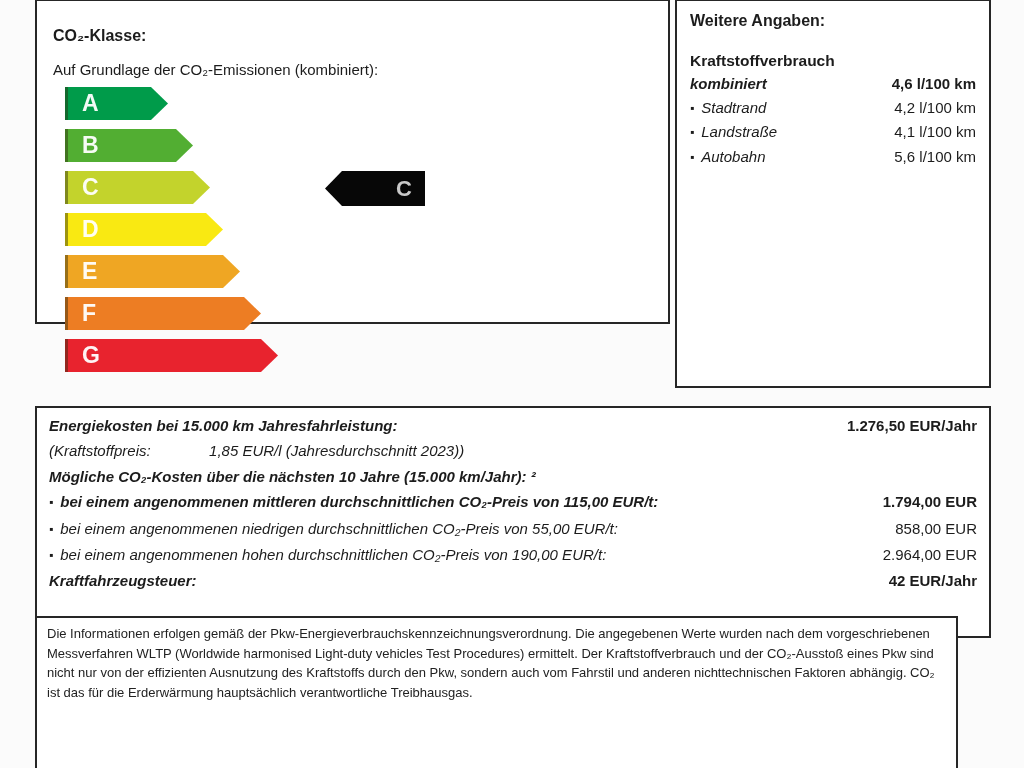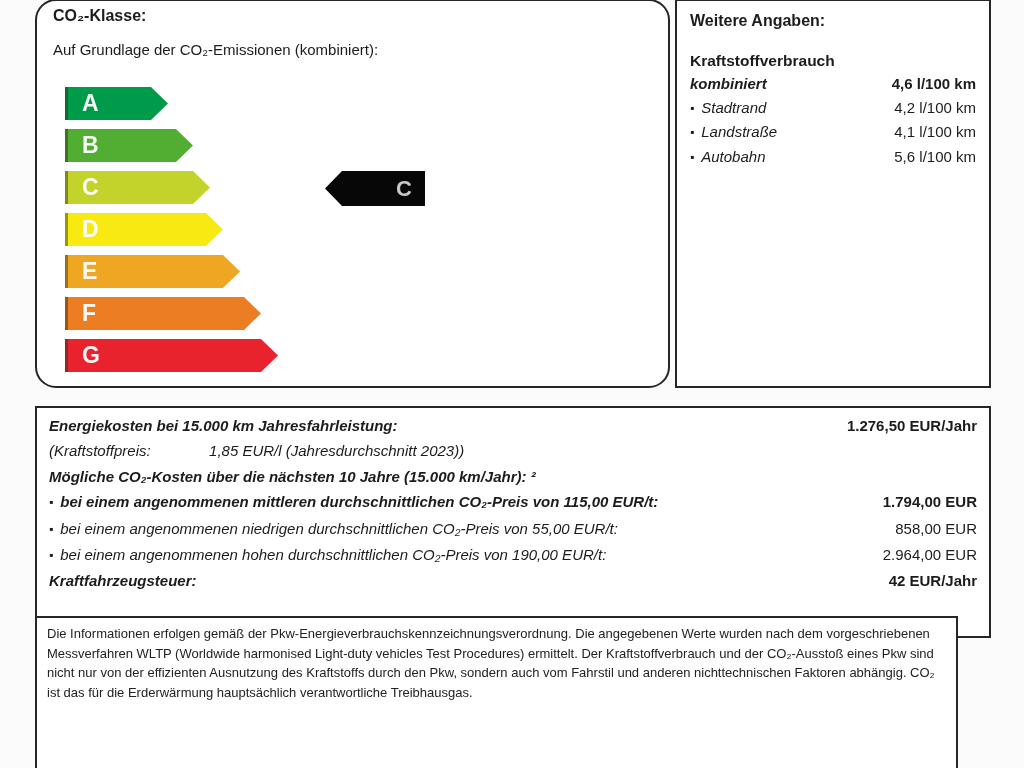--- a/index.html
+++ b/index.html
@@ -5,21 +5,21 @@
   * { margin:0; padding:0; box-sizing:border-box; }
   html,body {
     width:1024px; height:768px; overflow:hidden;
     background:#fbfbfb;
     font-family:"Liberation Sans","DejaVu Sans",sans-serif;
     color:#1c1c1c;
   }
   .panel { position:absolute; border:2px solid #262626; background:#ffffff; }
 
   
-  #co2-panel { left:35px; top:-1px; width:635px; height:389px; padding:4px 16px;border-radius:21px; }
+  #co2-panel { left:35px; top:-1px; width:635px; height:325px; padding:24px 16px; }
   .panel-title { font-weight:bold; font-size:16px; line-height:21px; }
   .panel-subtitle { font-size:15px; line-height:21px; margin-top:13px; }
   .arrow-stack { position:absolute; left:28px; top:86px; }
   .class-arrow {
     position:relative; height:33px; margin-bottom:9px;
     display:flex; align-items:center; padding-left:17px;
     clip-path:polygon(0 0, calc(100% - 17px) 0, 100% 50%, calc(100% - 17px) 100%, 0 100%);
   }
   .class-arrow::before {
     content:""; position:absolute; left:0; top:0; bottom:0; width:3px;

